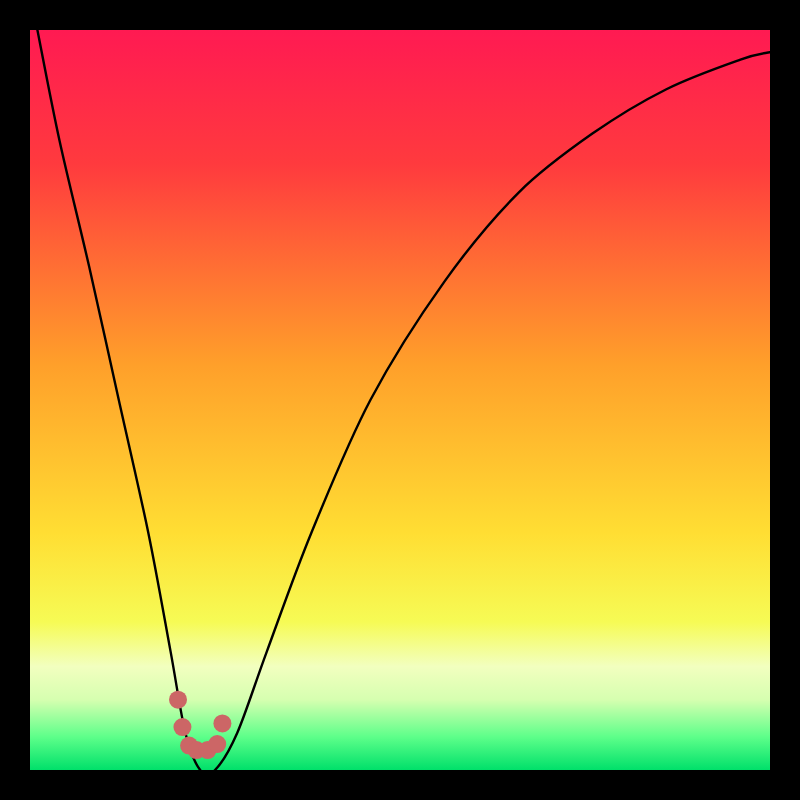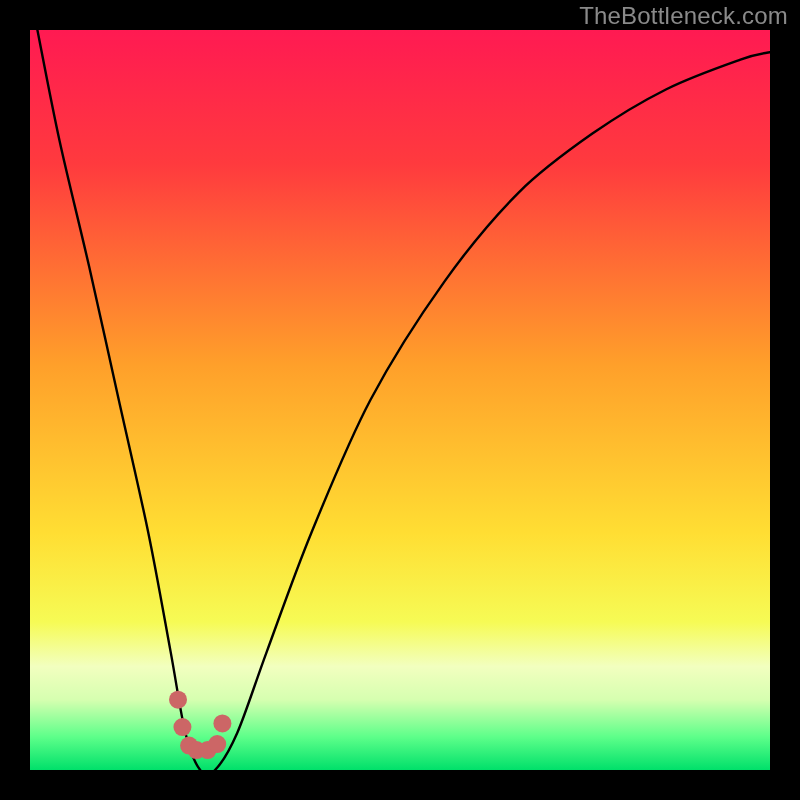--- a/index.html
+++ b/index.html
@@ -47,21 +47,20 @@
     font-size: 24px;
     color: #8a8a8a;
     letter-spacing: 0.2px;
   }
 </style>
 </head>
 <body>
 
 <div class="frame">
 
-  <div class="watermark">TheBottleneck.com</div>
 
   <div class="plot">
 
     <svg class="gradient" viewBox="0 0 740 740" preserveAspectRatio="none">
       <defs>
         <linearGradient id="bg-grad" x1="0" y1="0" x2="0" y2="1">
             <stop offset="0%" stop-color="#ff1a52"></stop>
             <stop offset="18%" stop-color="#ff3a3e"></stop>
             <stop offset="45%" stop-color="#ff9f2a"></stop>
             <stop offset="68%" stop-color="#ffde33"></stop>

